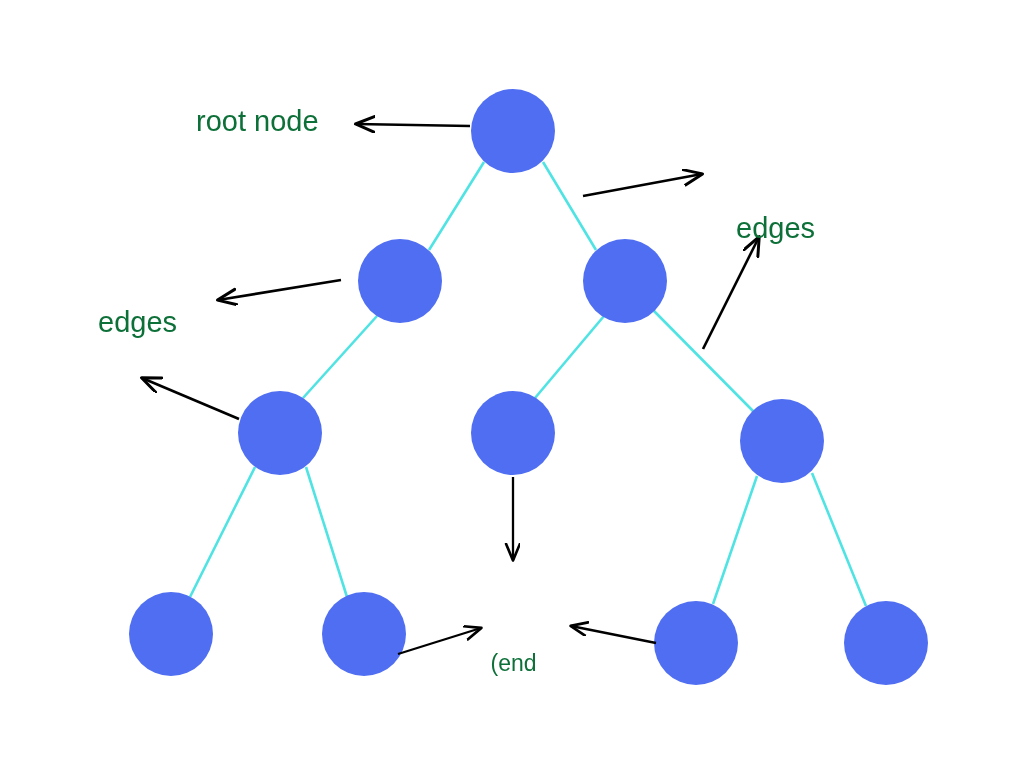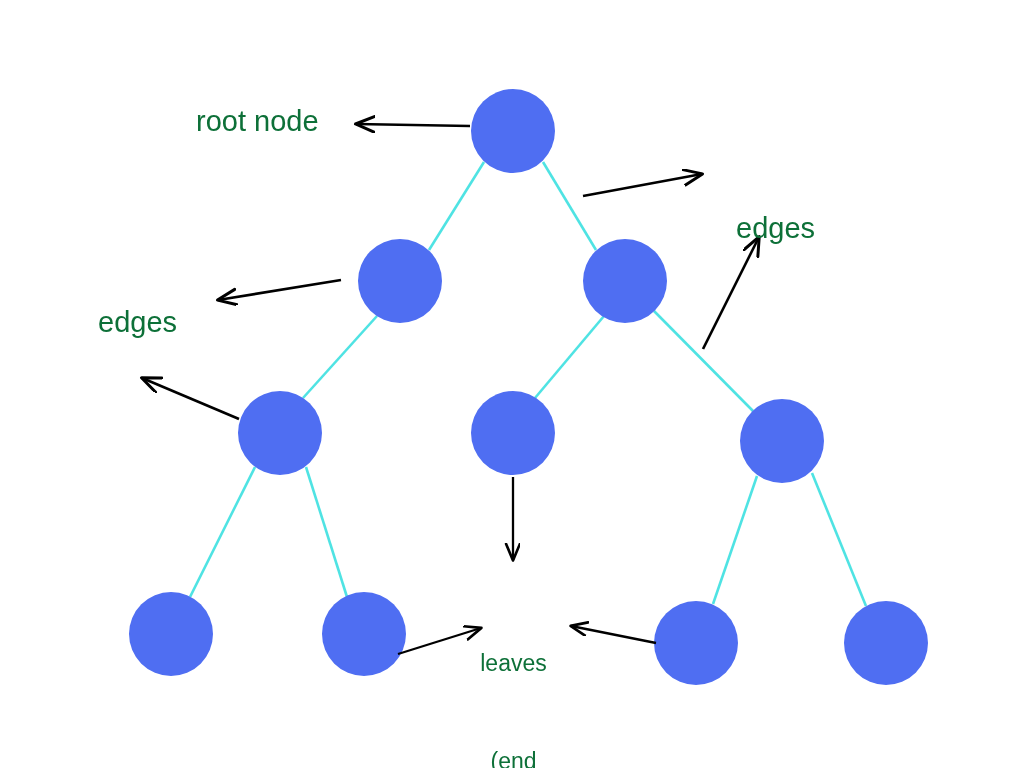--- a/index.html
+++ b/index.html
@@ -122,18 +122,17 @@
     </g>
   </svg>
 
   <div class="annotation-label" id="label-root-node">root node</div>
 
   <div class="annotation-label" id="label-edges">edges</div>
 
   <div class="annotation-label" id="label-nodes">edges</div>
 
   <div class="annotation-label" id="label-leaves">
-    <span class="leaf-line">leaves</span>
     <span class="leaf-line">(end</span>
     
   </div>
 
 </div>
 
 </body></html>

